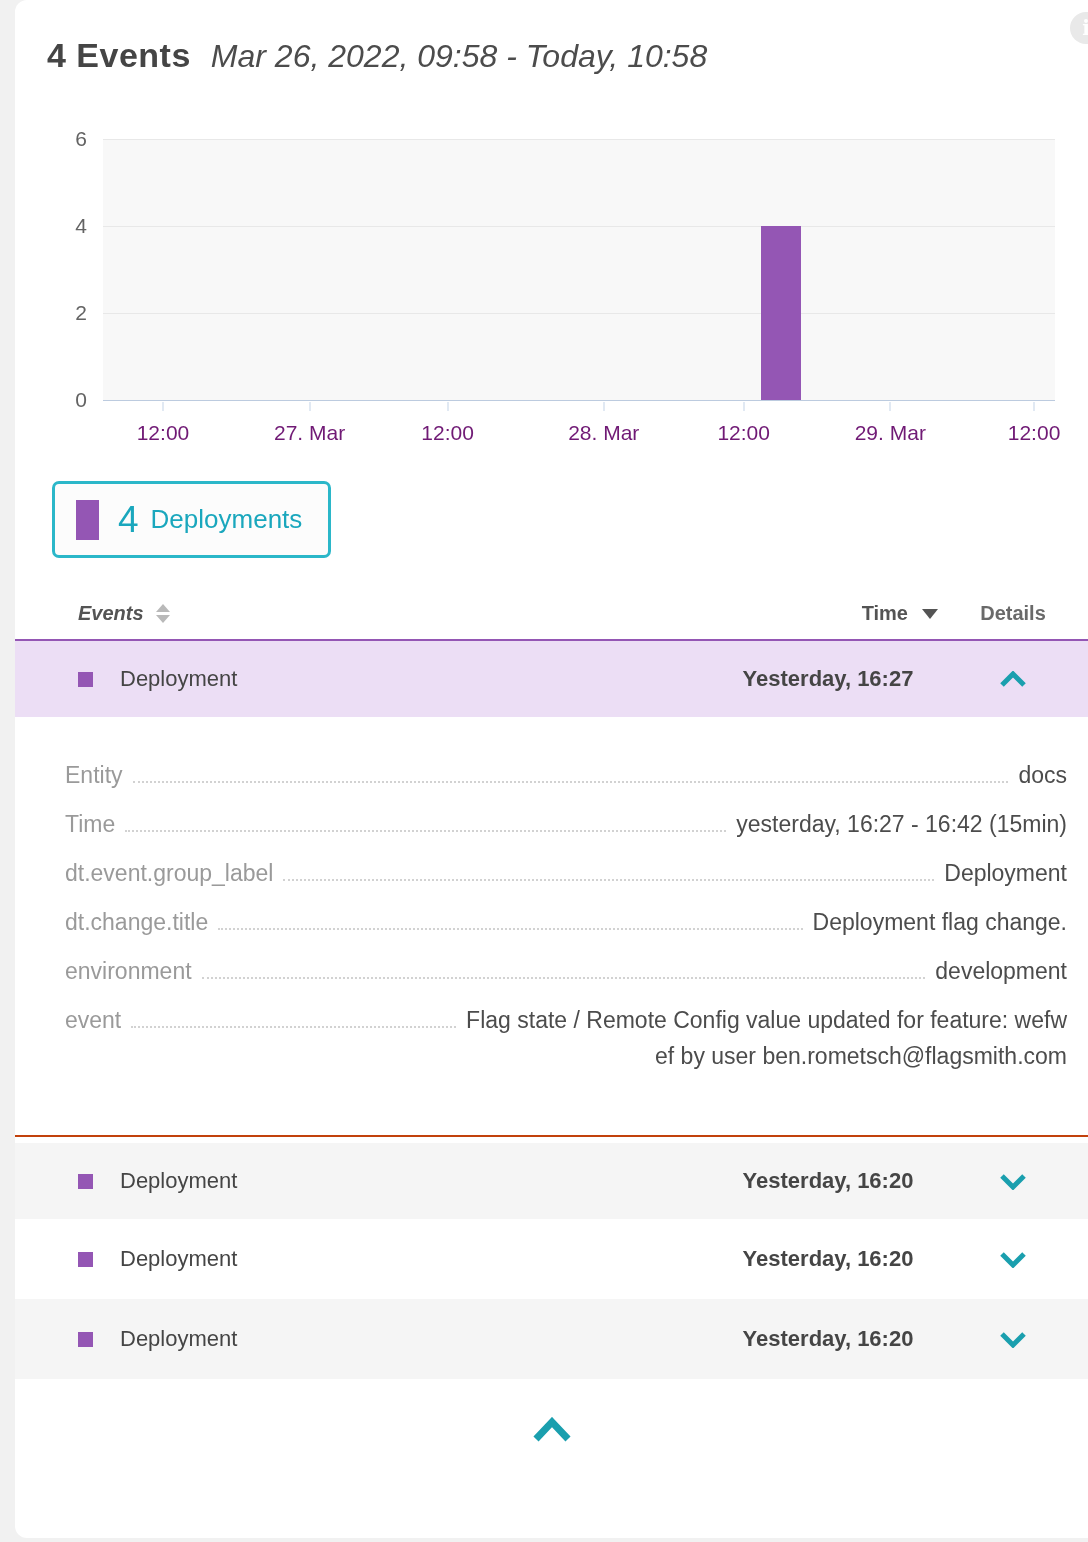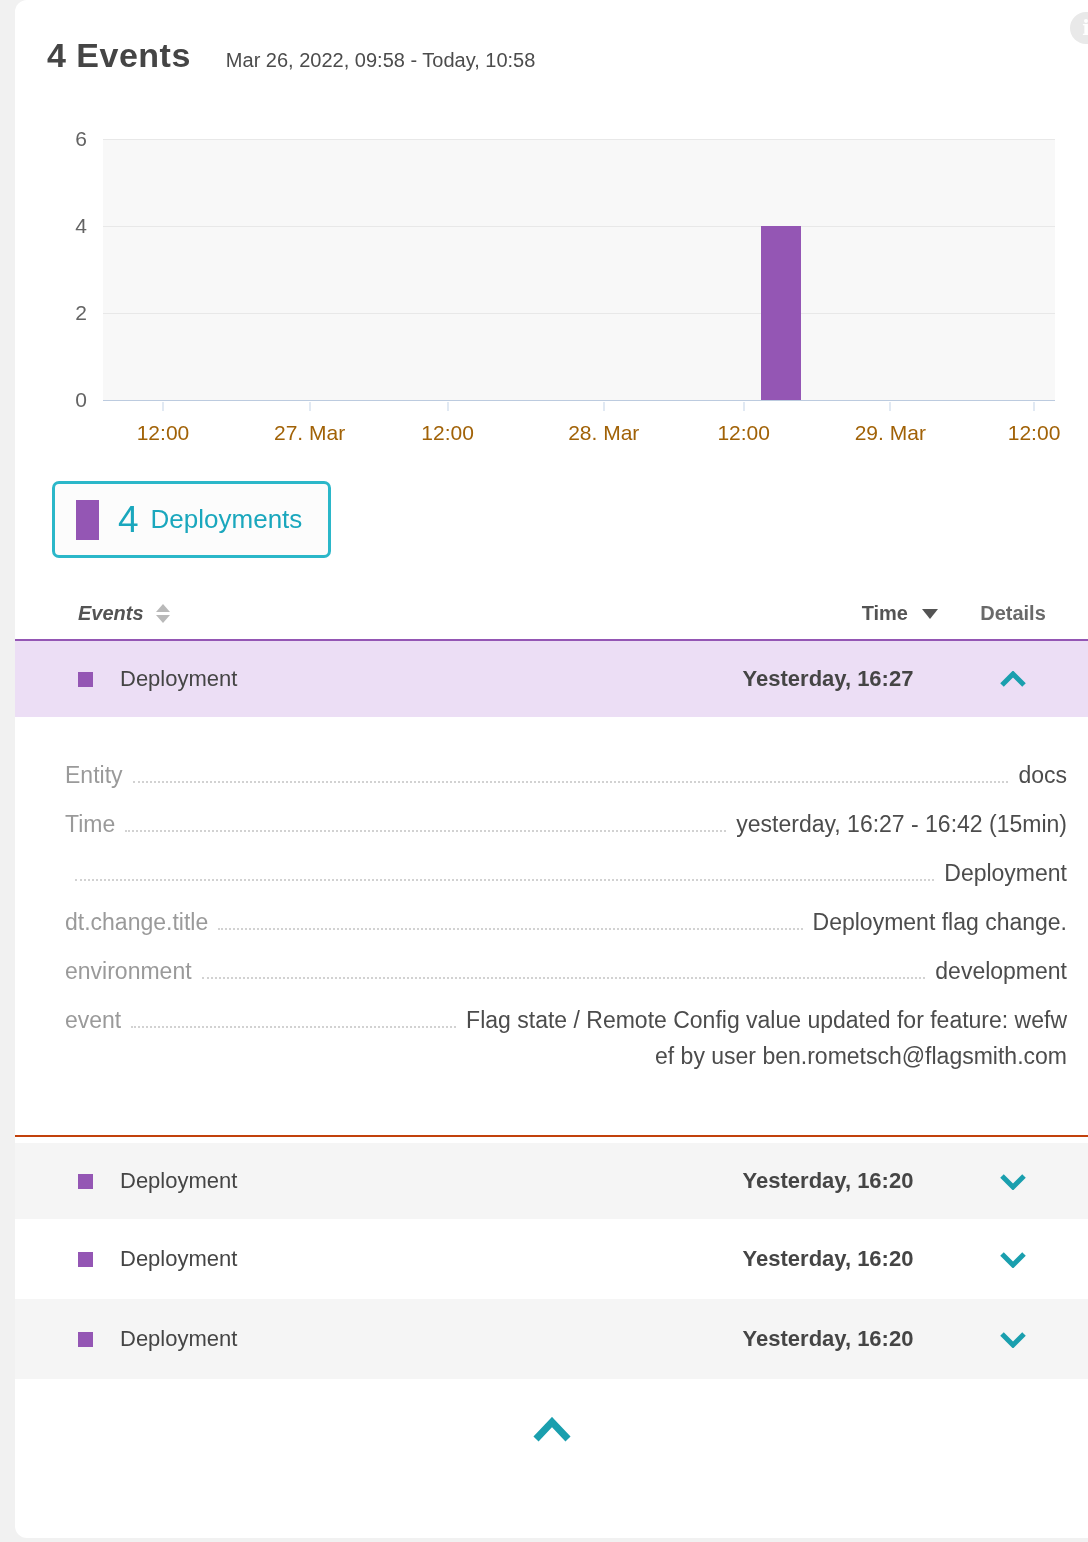--- a/index.html
+++ b/index.html
@@ -22,43 +22,43 @@
   
   .info-badge {
     position:absolute; top:12px; right:-14px;
     width:32px; height:32px; border-radius:50%;
     background:#e9e9e9; color:#ffffff;
     font-family:"DejaVu Serif", serif;
     font-weight:bold; font-size:20px;
     display:flex; align-items:center; justify-content:center;
   }
   
-  .titlebar { padding:36px 0 0 32px; display:flex; align-items:baseline;gap:15px; }
+  .titlebar { padding:36px 0 0 32px; display:flex; align-items:baseline; }
   .title { font-size:34px; font-weight:bold; color:#454545; letter-spacing:.5px; }
-  .daterange { font-size:20px; color:#4c4c4c; margin-left:20px; }
+  .daterange { font-size:32px; color:#4c4c4c; margin-left:20px;font-style:italic; }
 
   
   .chart { position:relative; height:310px; margin:64px 33px 0 88px; }
   .plot {
     position:relative; width:952px; height:262px;
     background:#f8f8f8;
     border-bottom:1px solid #bccbdf;
   }
   .gridline { position:absolute; left:0; right:0; height:1px; background:#e8e8e8; }
   .ylab {
     position:absolute; left:-60px; width:44px; text-align:right;
     font-size:21px; color:#636363; transform:translateY(-50%);
   }
   .xtick {
     position:absolute; top:263px; width:1px; height:9px; background:#c3d3e8;
     transform:translateX(-50%);
   }
   .xlab {
     position:absolute; top:282px; transform:translateX(-50%);
-    font-size:21px; color:#a16207; white-space:nowrap;
+    font-size:21px; color:#701a75; white-space:nowrap;
   }
   .bar { position:absolute; bottom:0; background:#9456b4; }
 
   
   .legend {
     margin:32px 0 0 37px;
     display:inline-flex; align-items:center;
     border:3px solid #2bb7c9; border-radius:7px;
     background:#fcfcfc;
     padding:14px 26px 14px 21px;
@@ -192,20 +192,21 @@
         <span class="dkey">Entity</span>
         <span class="leader"></span>
         <span class="dval">docs</span>
       </div>
       <div class="drow">
         <span class="dkey">Time</span>
         <span class="leader"></span>
         <span class="dval">yesterday, 16:27 - 16:42 (15min)</span>
       </div>
       <div class="drow">
+        <span class="dkey">dt.event.group_label</span>
         <span class="leader"></span>
         <span class="dval">Deployment</span>
       </div>
       <div class="drow">
         <span class="dkey">dt.change.title</span>
         <span class="leader"></span>
         <span class="dval">Deployment flag change.</span>
       </div>
       <div class="drow">
         <span class="dkey">environment</span>

